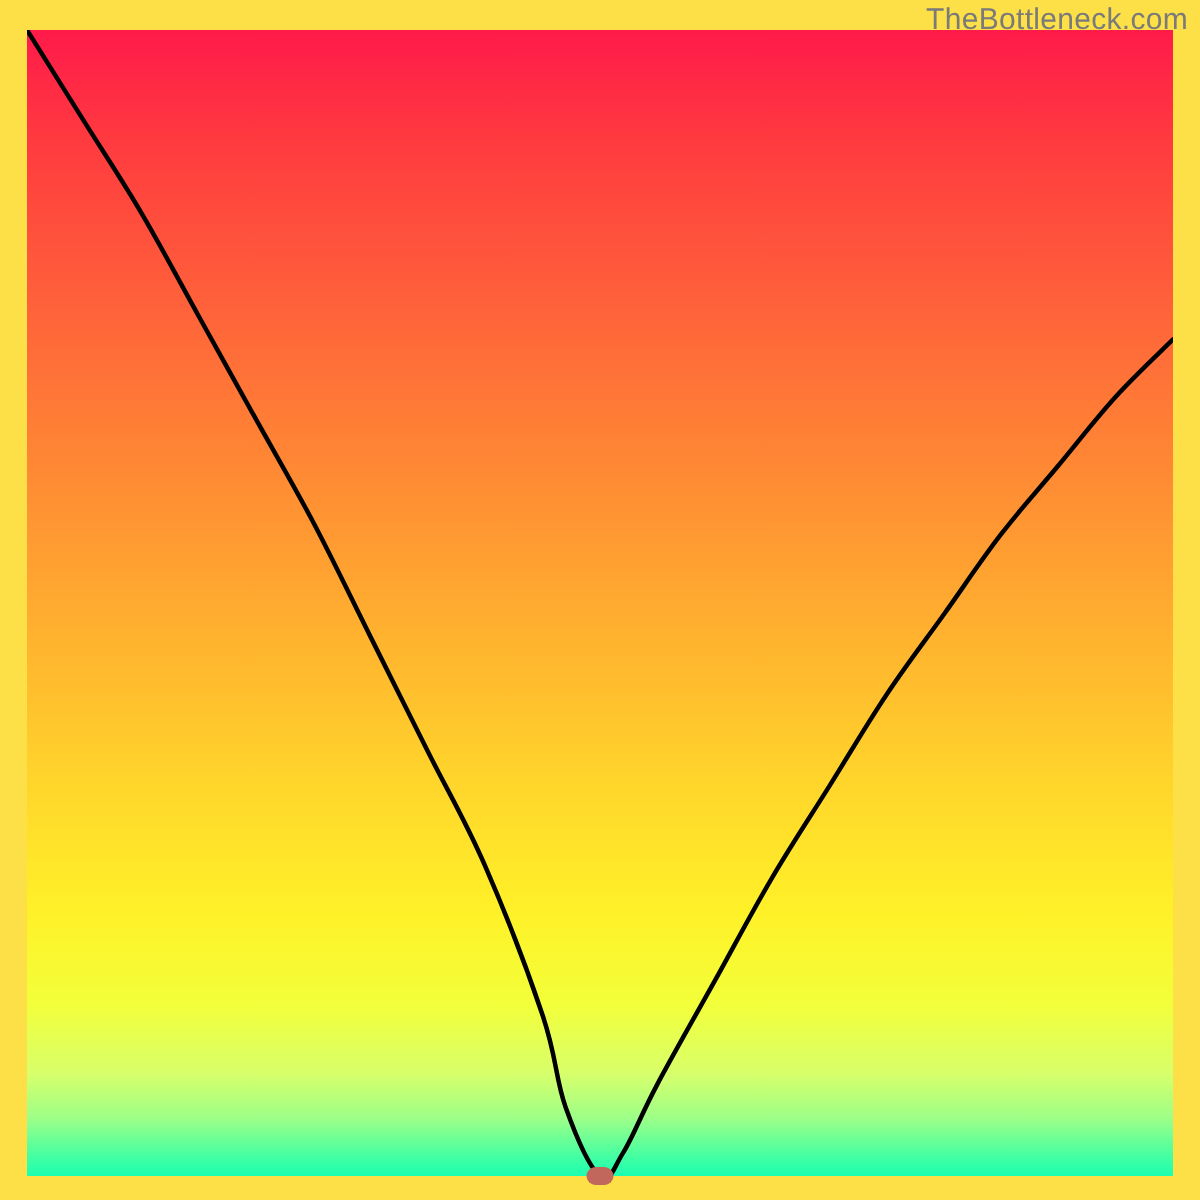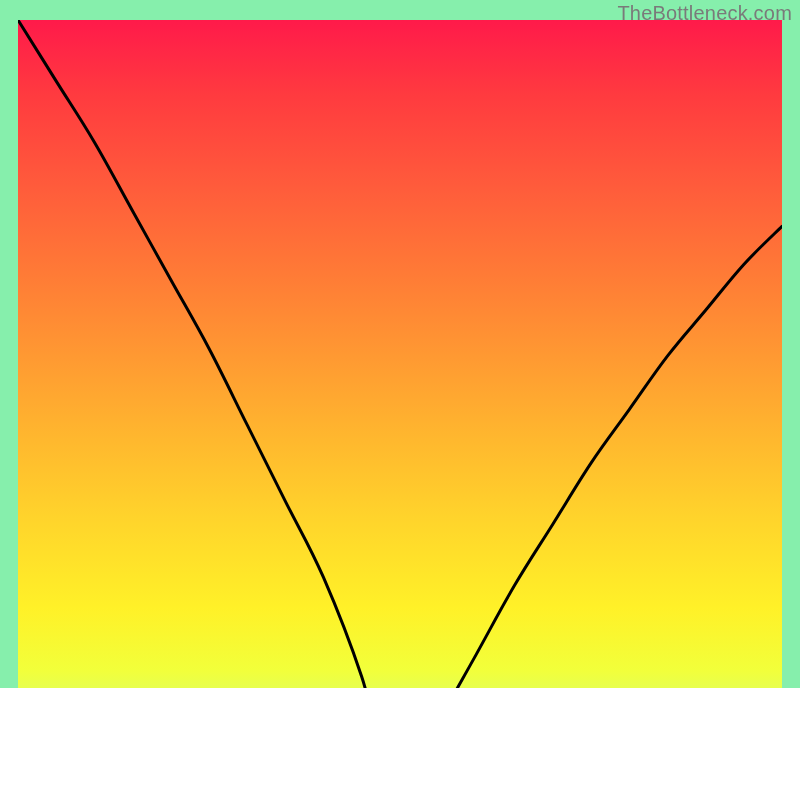--- a/index.html
+++ b/index.html
@@ -3,22 +3,22 @@
 <meta charset="utf-8">
 <style>
   body {
     margin: 0;
     padding: 0;
     background: #fff;
   }
   .chart-container {
     position: relative;
     width: 800px;
-    height: 688px;
-    background: #86efac;
+    height: 800px;
+    background: #fde047;
     overflow: hidden;
   }
   .plot-area {
     position: absolute;
     left: 18px;
     top: 20px;
     width: 764px;
     height: 764px;
     background: linear-gradient(
       to bottom,

